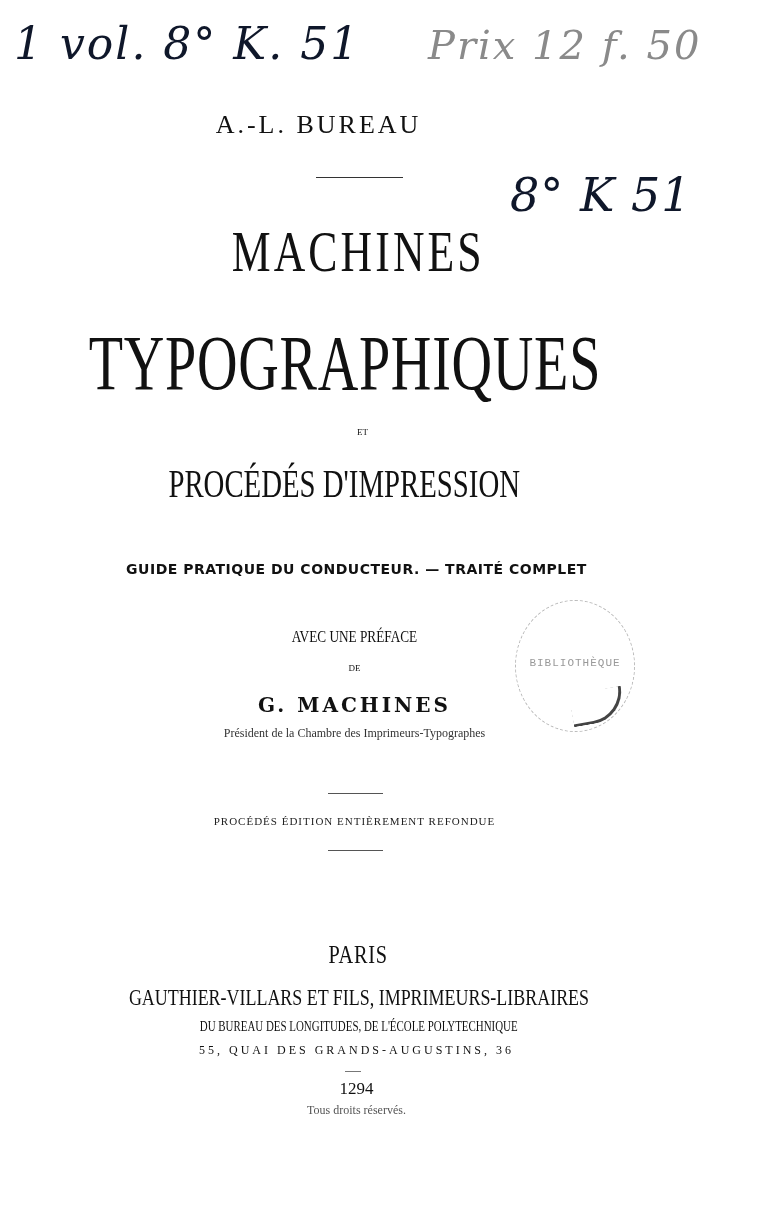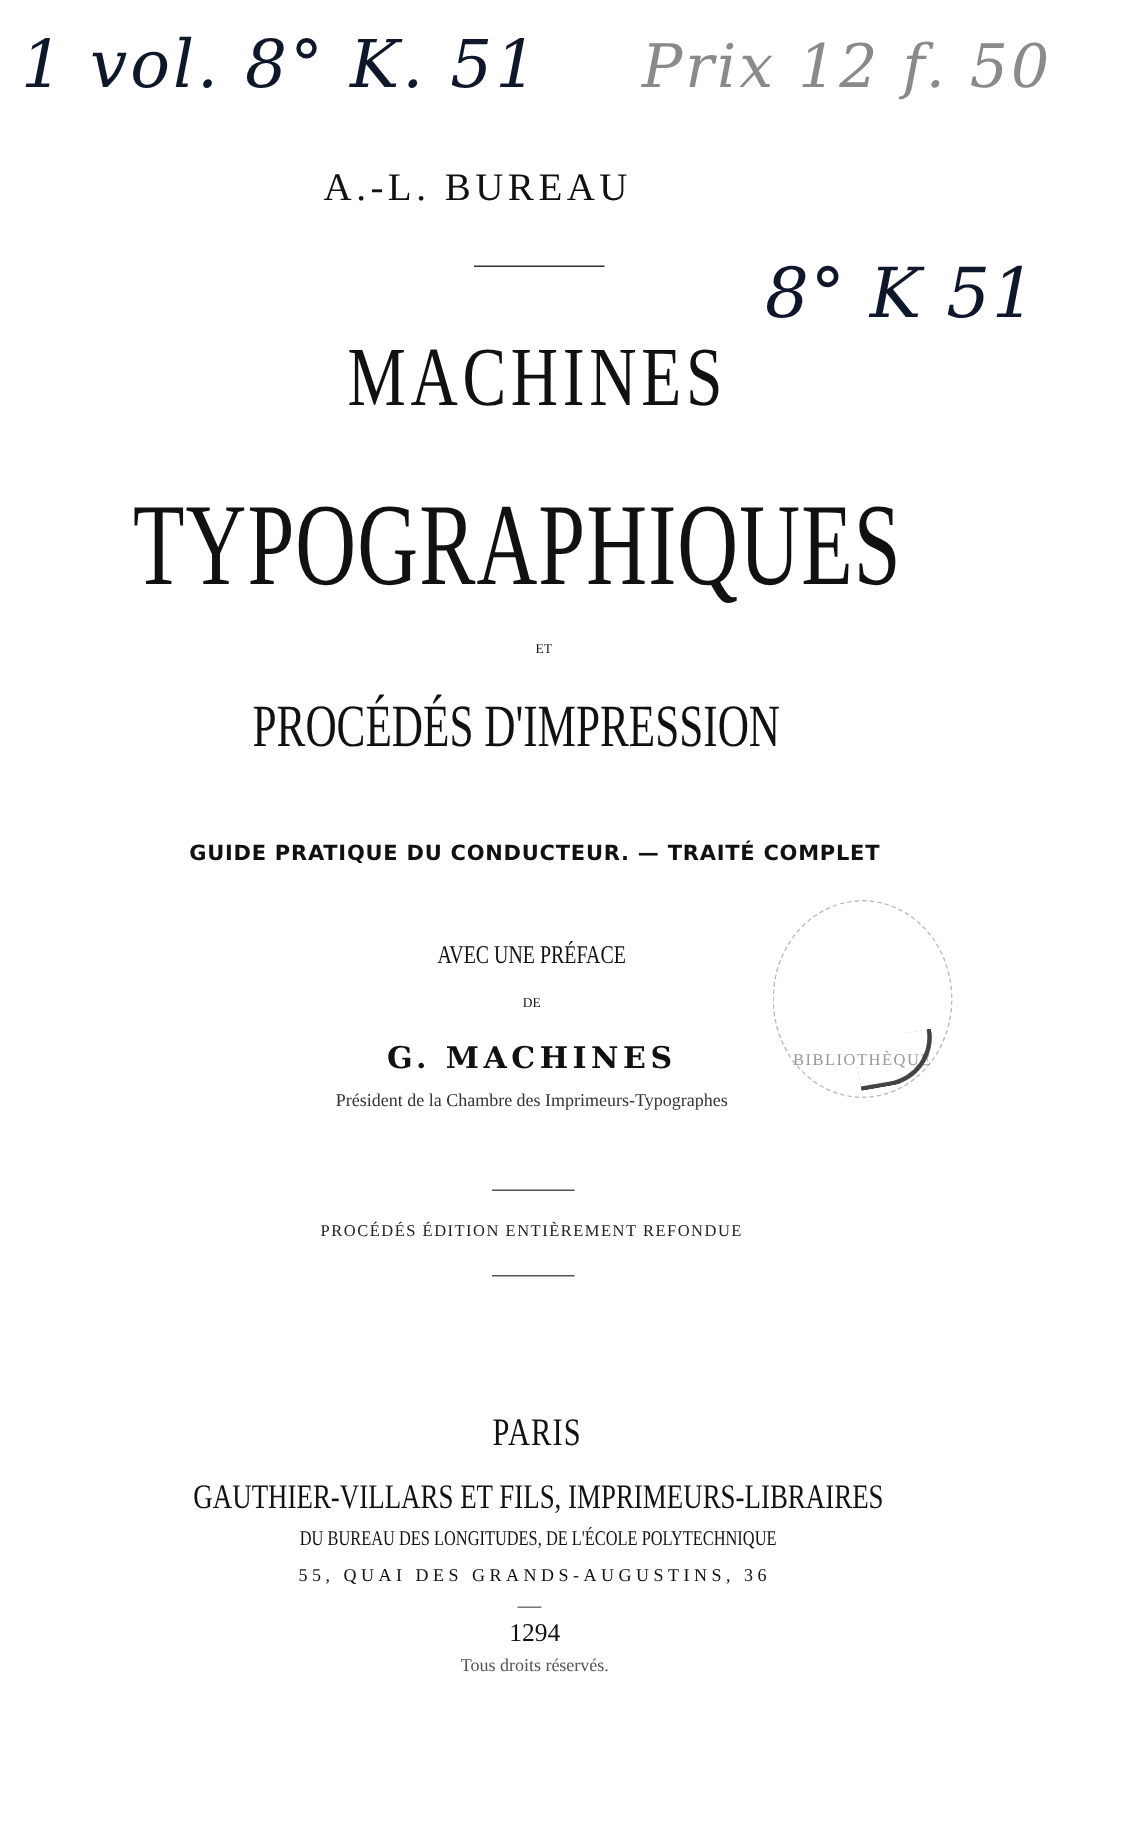--- a/index.html
+++ b/index.html
@@ -5,21 +5,21 @@
   html, body { margin: 0; padding: 0; background: #ffffff; }
   body { width: 757px; height: 1223px; position: relative; overflow: hidden; color: #111; font-family: "Liberation Serif", "DejaVu Serif", serif; }
   .abs { position: absolute; }
   .center { left: 0; width: 757px; text-align: center; }
   .hand { font-family: "DejaVu Serif", serif; font-style: italic; color: #0f172a; }
   .hand-faint { color: #8a8a8a; }
   .rule { position: absolute; height: 1px; background: #333; }
   .cond { display: inline-block; transform: scaleX(0.72); transform-origin: center; white-space: nowrap; }
   .cond2 { display: inline-block; transform: scaleX(0.78); transform-origin: center; white-space: nowrap; }
   .stamp { position: absolute; left: 515px; top: 600px; width: 118px; height: 130px; border-radius: 50%; border: 1px dashed #bbb; }
-  .stamp-text { position: absolute; left: 0; width: 118px; top: 56px; text-align: center; font-size: 11px; color: #999; letter-spacing: 1px; font-family: Liberation Serif, serif; margin-top: 44px; }
+  .stamp-text { position: absolute; left: 0; width: 118px; top: 56px; text-align: center; font-size: 11px; color: #999; letter-spacing: 1px; font-family: Liberation Mono, monospace; }
   .stamp-arc { position: absolute; right: 10px; bottom: 8px; width: 50px; height: 30px; border-bottom: 3px solid #444; border-right: 3px solid #444; border-radius: 0 0 40px 0; transform: rotate(-10deg); }
 </style>
 </head>
 <body>
 
 <div class="abs hand" style="left:14px; top:18px; font-size:44px; letter-spacing:2px;">
   <span>1 vol. 8° K. 51</span>
 </div>
 <div class="abs hand hand-faint" style="left:428px; top:22px; font-size:40px; letter-spacing:2px;">
   <span>Prix 12 f. 50</span>

